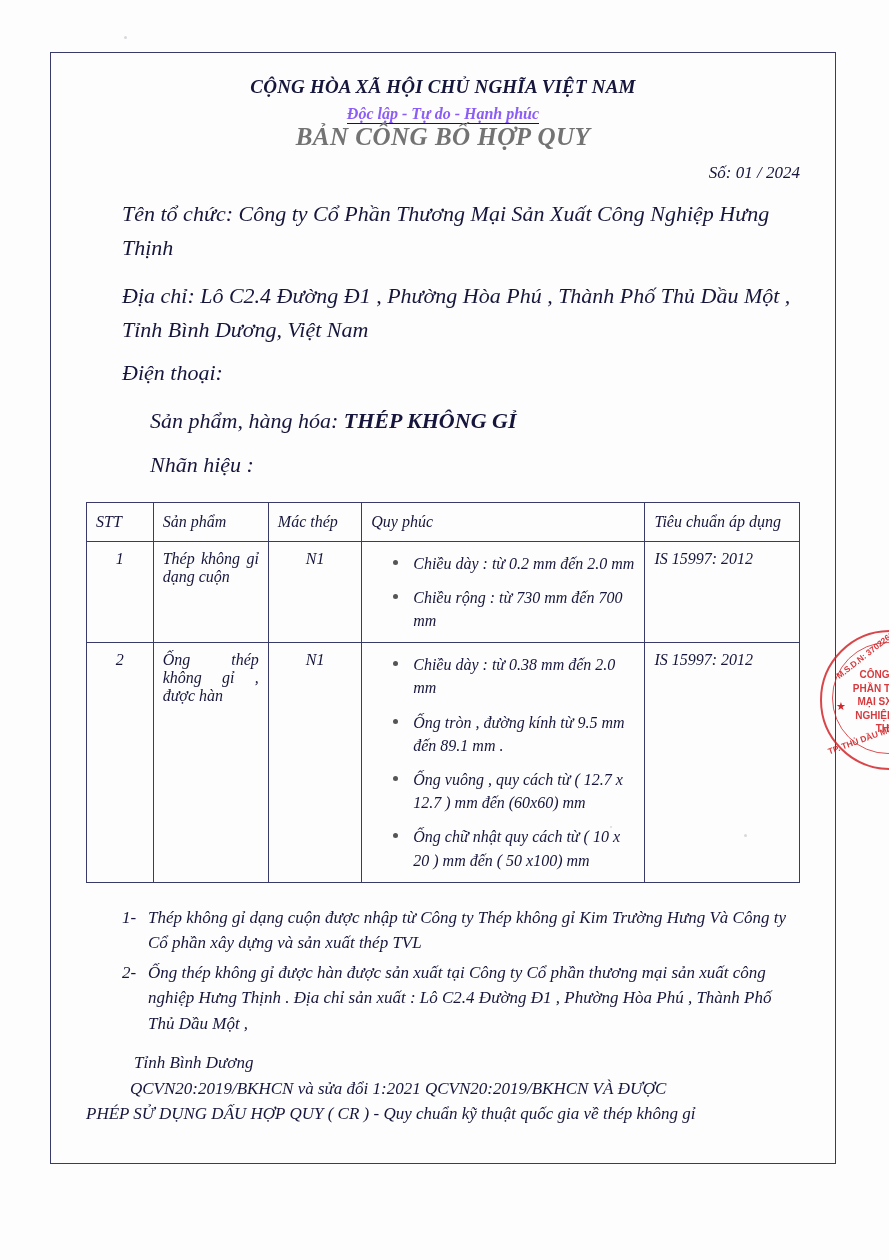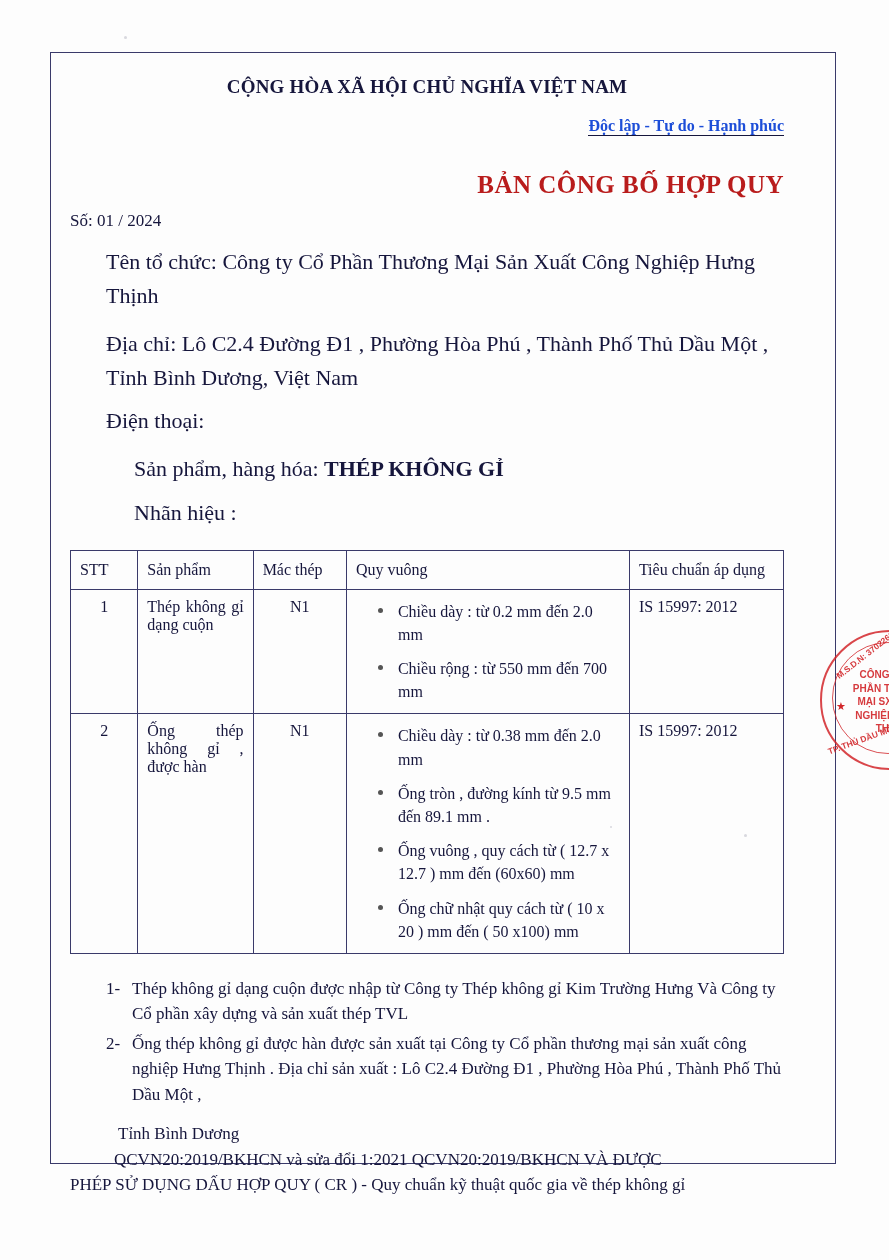--- a/index.html
+++ b/index.html
@@ -26,55 +26,55 @@
     position: absolute;
     left: 50px;
     top: 52px;
     width: 786px;
     height: 1112px;
     border: 1.5px solid #3a3a6a;
     box-sizing: border-box;
   }
   .content {
     position: absolute;
-    left: 52px;
+    left: 68px;
     top: 68px;
     width: 750px;
     box-sizing: border-box;
     padding: 0 18px;
+    font-style: italic;
   }
   .national-title {
     text-align: center;
     font-weight: bold;
     font-size: 19px;
     letter-spacing: 0.2px;
     color: #16163c;
     margin-top: 8px;
   }
   .national-sub {
-    text-align: right;
+    text-align: center;
     font-weight: bold;
     font-size: 16px;
-    margin-top: 19px;
-    color: #1d4ed8;
+    margin-top: 7px;
+    color: #8b5cf6;
   }
   .national-sub span {
     border-bottom: 1.3px solid #16163c;
     padding-bottom: 1px;
   }
   .doc-title {
+    text-align: center;
+    font-weight: bold;
+    font-size: 25px;
+    letter-spacing: 0.5px;
+    color: #737373;
+  }
+  .doc-number {
     text-align: right;
-    font-weight: bold;
-    font-size: 25px;
-    margin-top: 36px;
-    letter-spacing: 0.5px;
-    color: #b91c1c;
-  }
-  .doc-number {
-    text-align: left;
     font-size: 17px;
     margin-top: 12px;
     color: #16163c;
   }
   .para {
     font-size: 22px;
     line-height: 1.55;
     margin-top: 14px;
     color: #16163c;
   }
@@ -247,33 +247,33 @@
       <span>Sản phẩm, hàng hóa: </span><span class="bold">THÉP KHÔNG GỈ</span>
     </div>
     <div class="para indent2 tight">Nhãn hiệu :</div>
 
     <table class="spec">
       <thead>
         <tr>
           <th class="col-stt">STT</th>
           <th class="col-sp">Sản phẩm</th>
           <th class="col-mac">Mác thép</th>
-          <th class="col-qc">Quy vuông</th>
+          <th class="col-qc">Quy phúc</th>
           <th class="col-tc">Tiêu chuẩn áp dụng</th>
         </tr>
       </thead>
       <tbody>
         <tr>
           <td class="center">1</td>
           <td class="justified">Thép không gỉ dạng cuộn</td>
           <td class="center">N1</td>
           <td>
             <ul class="bullets">
               <li>Chiều dày : từ 0.2 mm đến 2.0 mm</li>
-              <li>Chiều rộng : từ 550 mm đến 700 mm</li>
+              <li>Chiều rộng : từ 730 mm đến 700 mm</li>
             </ul>
           </td>
           <td>IS 15997: 2012</td>
         </tr>
         <tr>
           <td class="center">2</td>
           <td class="justified">Ống thép không gỉ , được hàn</td>
           <td class="center">N1</td>
           <td>
             <ul class="bullets">

